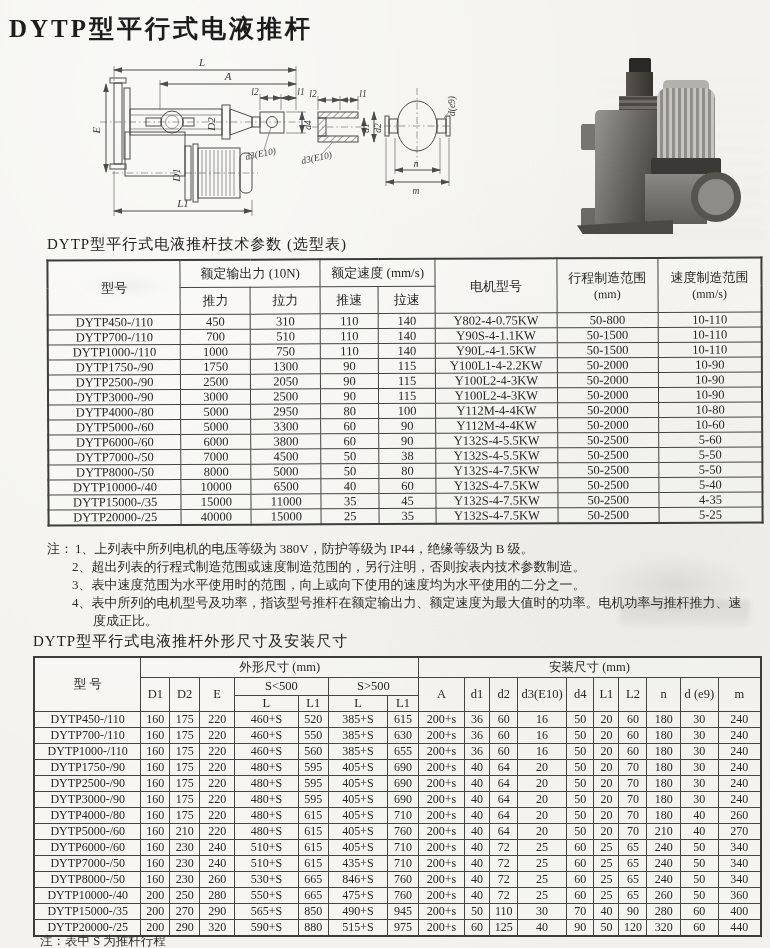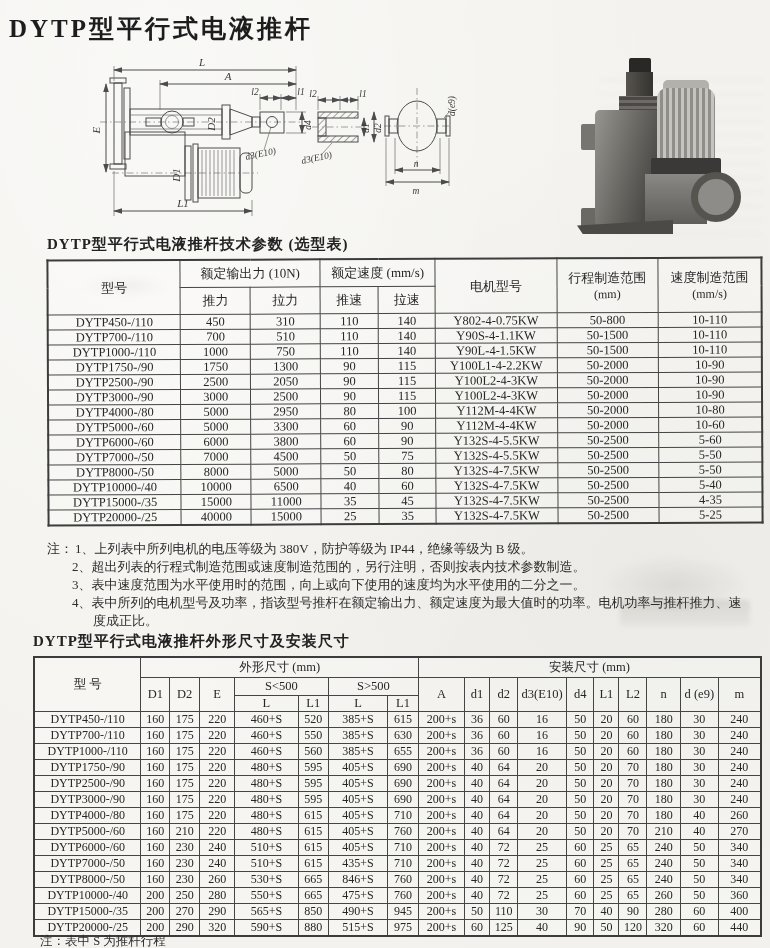--- a/index.html
+++ b/index.html
@@ -43,21 +43,21 @@
   .ph-motor{left:104px;top:30px;width:58px;height:76px;border-radius:10px 10px 6px 6px;
     background:repeating-linear-gradient(90deg,#c6c4bf 0 3px,#908e89 3px 6px),linear-gradient(#b5b3ae,#8f8d88);}
   .ph-motorcap{left:110px;top:22px;width:46px;height:14px;border-radius:5px 5px 0 0;background:#b3b1ac;}
   .ph-clamp{left:98px;top:100px;width:70px;height:18px;background:#3b3937;border-radius:2px;}
   .ph-lower{left:92px;top:116px;width:62px;height:50px;background:linear-gradient(#8a8884,#5f5d59);}
   .ph-port{left:138px;top:114px;width:50px;height:50px;border-radius:50%;
     background:#8e8c88;border:7px solid #56544f;box-sizing:border-box;}
   .ph-base{left:24px;top:162px;width:96px;height:14px;background:#4c4a46;
     clip-path:polygon(0 40%,100% 0,100% 100%,6% 100%);}
 
-  .sec-title{position:absolute;font-size:15px;font-weight:bold;color:#222;letter-spacing:1px;}
+  .sec-title{position:absolute;font-size:15px;font-weight:normal;color:#222;letter-spacing:1px;}
   .sec1{top:235px;left:47px;}
   .sec2{top:632px;left:33px;}
 
   table{border-collapse:collapse;table-layout:fixed;background:rgba(255,255,255,.25);}
   .t1{position:absolute;top:258px;left:47px;width:716px;transform:rotate(-.25deg);}
   .t2{position:absolute;top:656px;left:33px;width:729px;}
   th,td{border:1px solid #454545;text-align:center;vertical-align:middle;
     font-weight:normal;padding:0;color:#262626;overflow:hidden;white-space:nowrap;}
   table{border:2px solid #3c3c3c;}
   .t1 th{font-size:13px;height:26px;}
@@ -358,21 +358,21 @@
           <td>90</td>
           <td>Y132S-4-5.5KW</td>
           <td>50-2500</td>
           <td>5-60</td>
         </tr>
         <tr>
           <td>DYTP7000-/50</td>
           <td>7000</td>
           <td>4500</td>
           <td>50</td>
-          <td>75</td>
+          <td>38</td>
           <td>Y132S-4-5.5KW</td>
           <td>50-2500</td>
           <td>5-50</td>
         </tr>
         <tr>
           <td>DYTP8000-/50</td>
           <td>8000</td>
           <td>5000</td>
           <td>50</td>
           <td>80</td>

